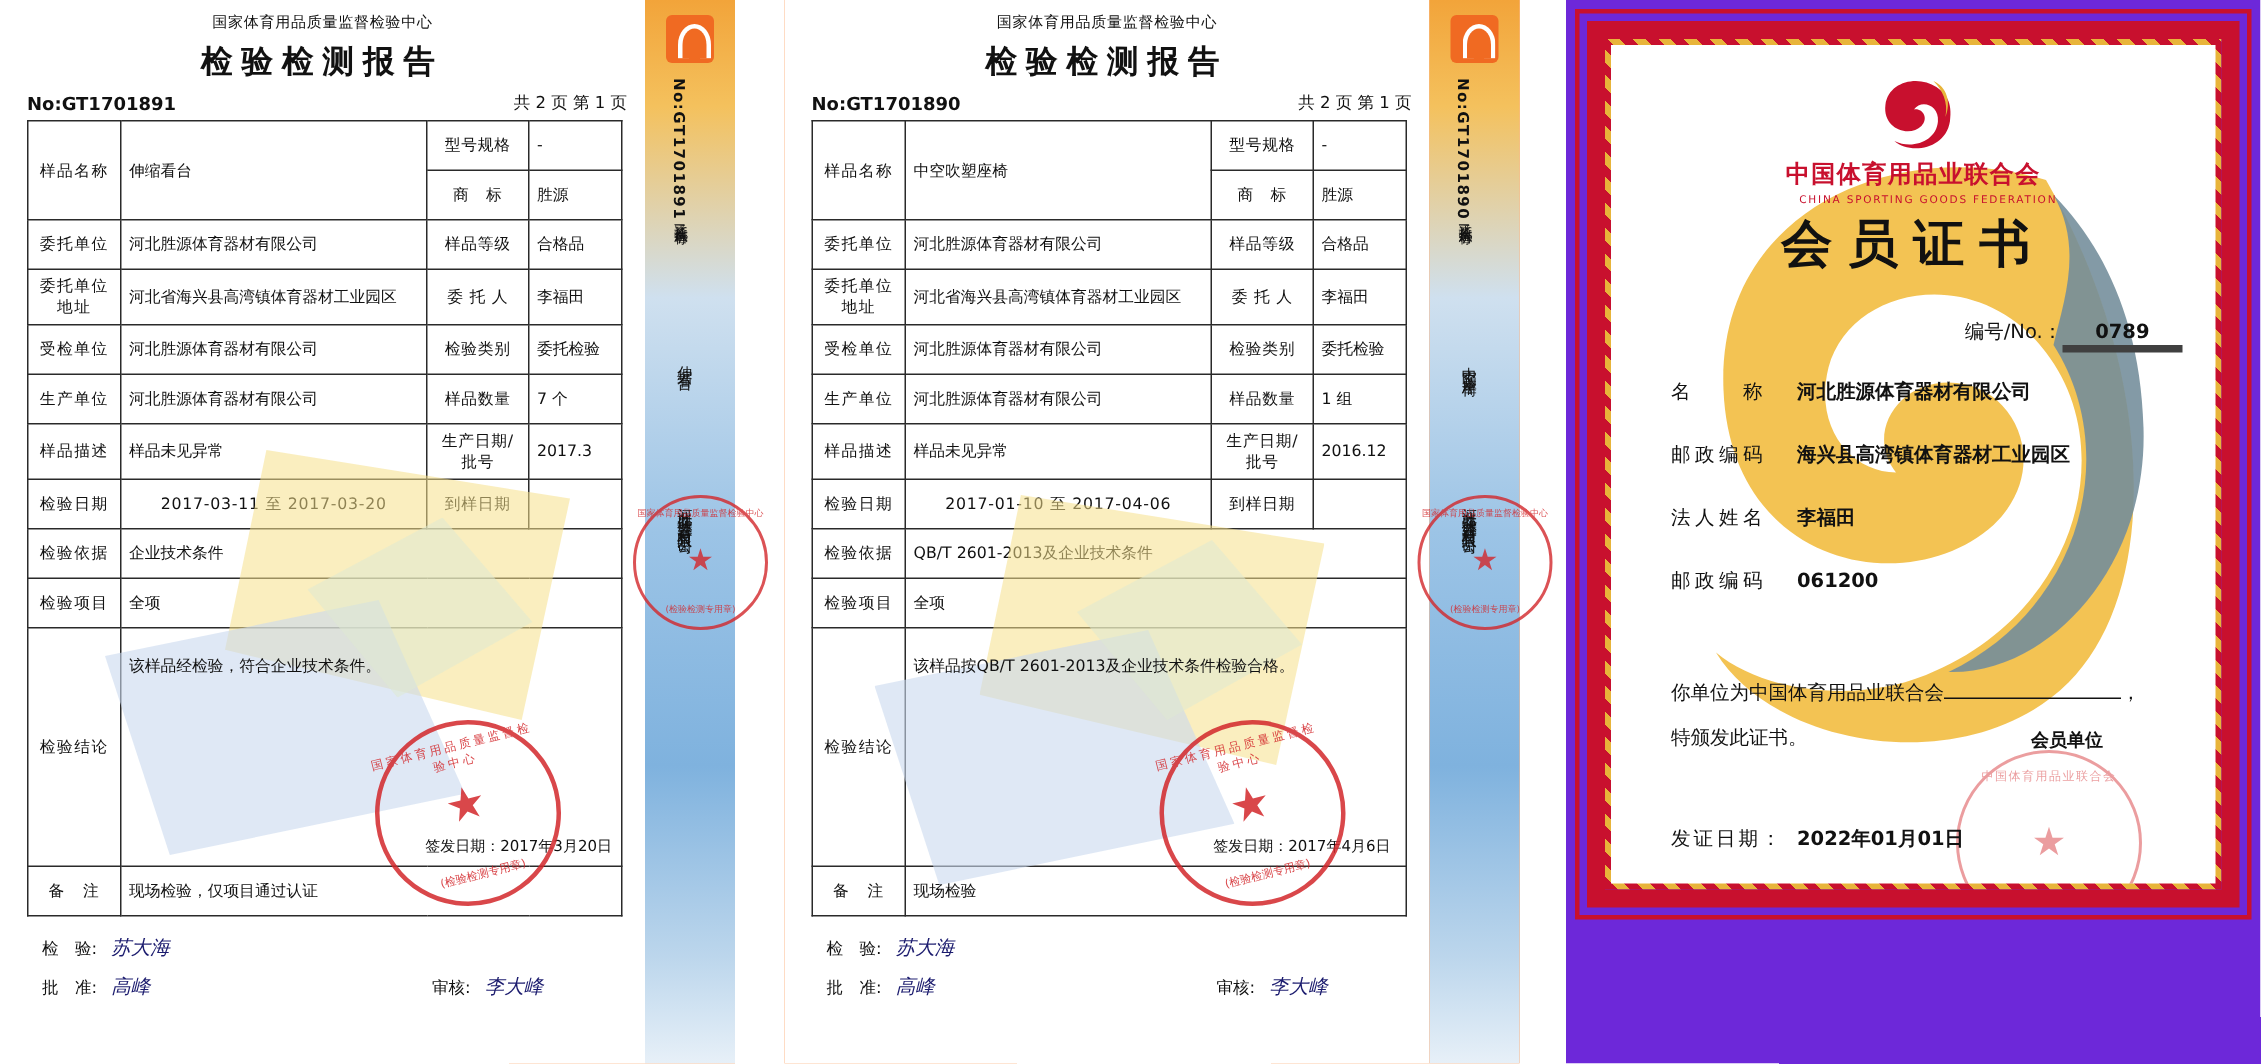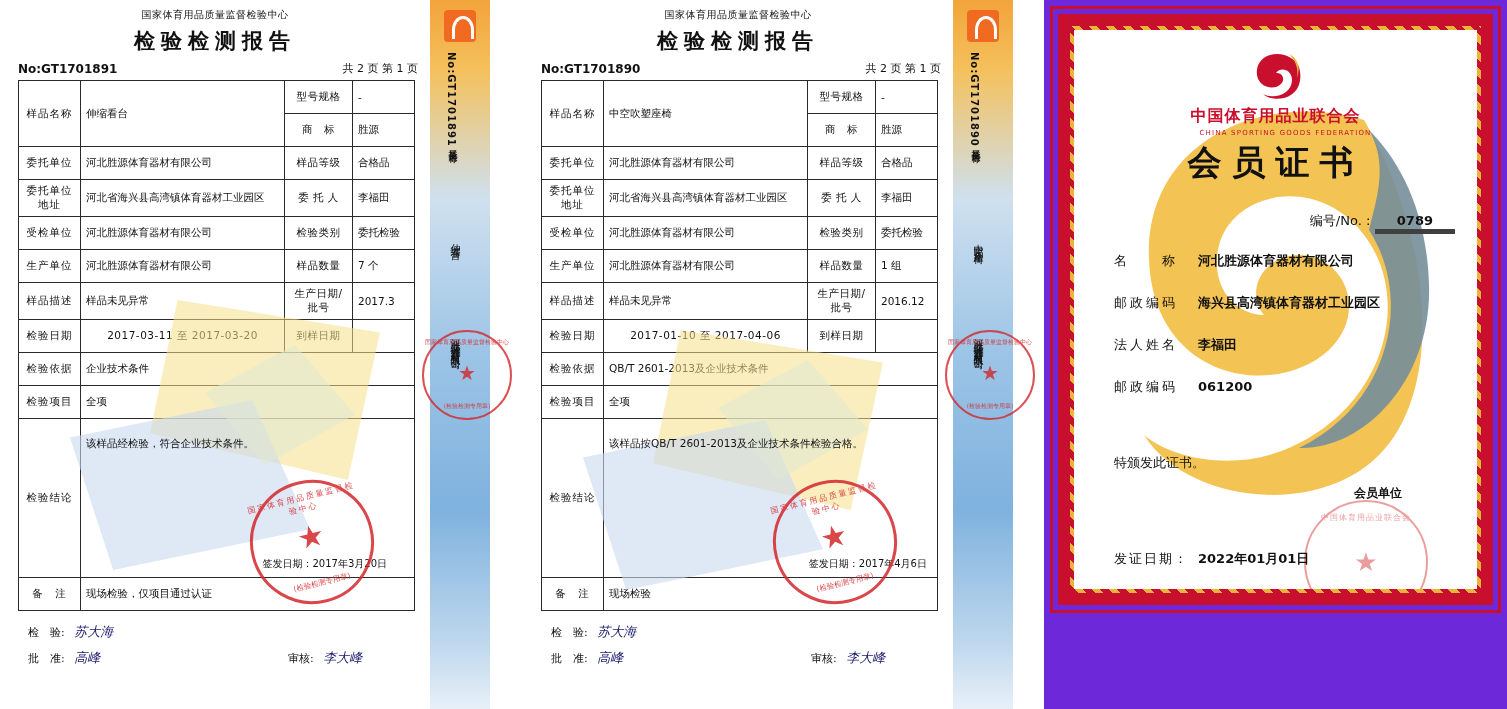--- a/index.html
+++ b/index.html
@@ -178,21 +178,21 @@
           <td class="val" colspan="3">企业技术条件</td>
         </tr>
         <tr class="tallC">
           <td class="lbl">检验项目</td>
           <td class="val" colspan="3">全项</td>
         </tr>
         <tr>
           <td class="lbl" style="height:150px">检验结论</td>
           <td class="val" colspan="3" style="height:150px;vertical-align:top;position:relative">
             <div style="padding-top:14px">该样品经检验，符合企业技术条件。</div>
-            <div style="position:absolute;right:27px;bottom:6px;font-size:10px">
+            <div style="position:absolute;right:6px;bottom:6px;font-size:10px">
               <span>签发日期：</span><span>2017年3月20日</span>
             </div>
           </td>
         </tr>
         <tr class="tallD">
           <td class="lbl">备　注</td>
           <td class="val" colspan="3">现场检验，仅项目通过认证</td>
         </tr>
       </tbody>
         </table>
@@ -408,20 +408,23 @@
           <span class="k">法人姓名</span>
           <span class="v">李福田</span>
         </div>
         <div class="row">
           <span class="k">邮政编码</span>
           <span class="v">061200</span>
         </div>
       </div>
 
       <div class="para">
+        <div>
+          <span>你单位为中国体育用品业联合会</span><span class="blank"></span><span>，</span>
+        </div>
         <div>特颁发此证书。</div>
         <div class="memlab">会员单位</div>
       </div>
 
       <div class="certseal">
         <div class="arc">中国体育用品业联合会</div>
         <div class="star">★</div>
       </div>
 
       <div class="dates">

